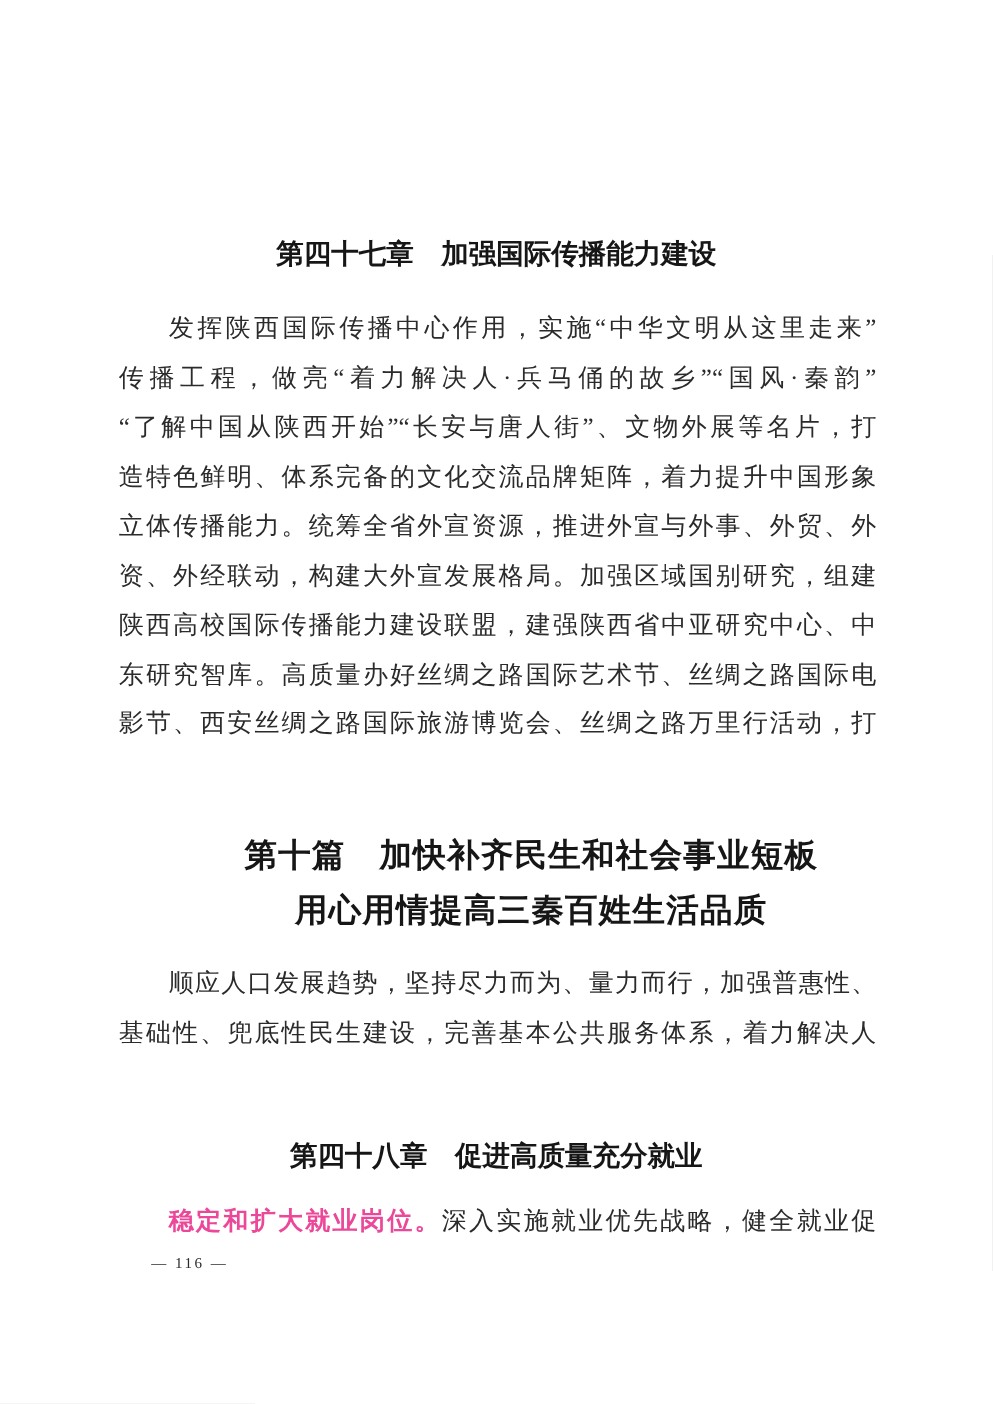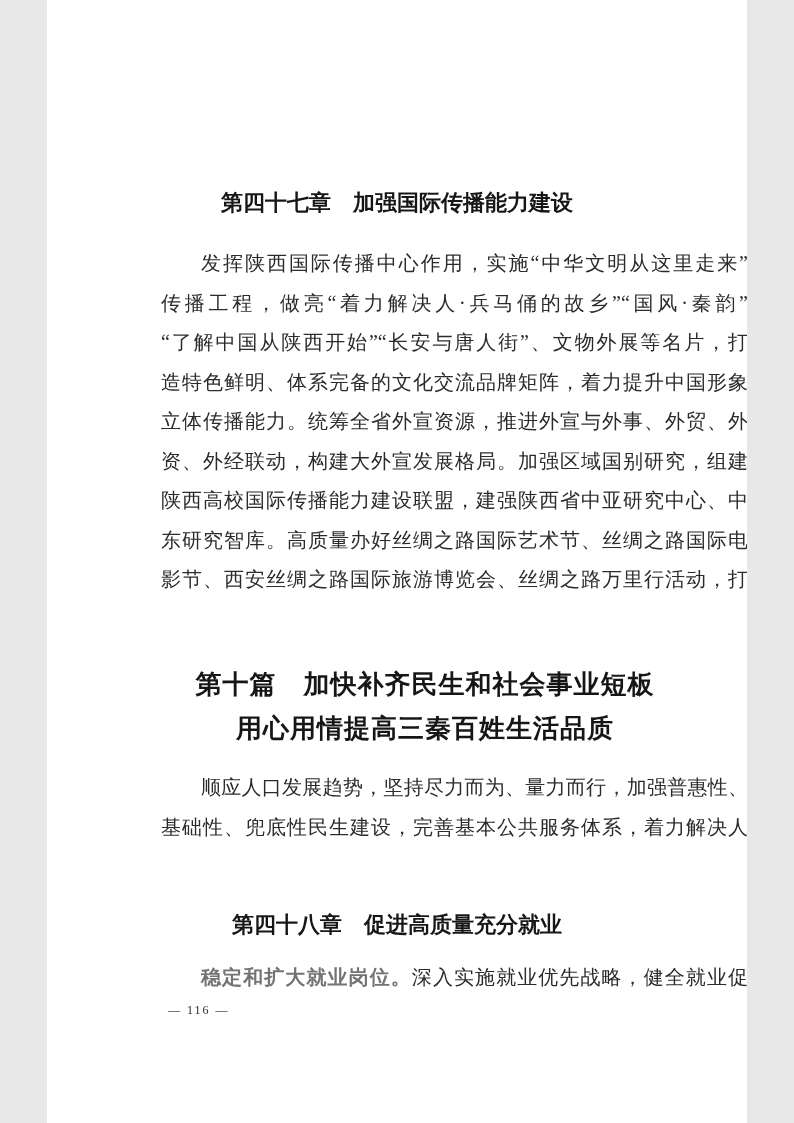--- a/index.html
+++ b/index.html
@@ -2,21 +2,21 @@
 <html><head>
 <meta charset="utf-8">
 <style>
   html, body {
     margin: 0;
     padding: 0;
     background: #e8e8e8;
   }
   .page {
     position: relative;
-    width: 700px;
+    width: 794px;
     height: 1123px;
     margin: 0 auto;
     background: #ffffff;
     color: #2b2b2b;
     font-family: "Liberation Serif", serif;
     overflow: hidden;
   }
   .heading {
     position: absolute;
     left: 0;
@@ -49,31 +49,30 @@
   }
   #paragraph1 { top: 244px; }
   #paragraph2 { top: 768px; }
   #paragraph3 { top: 958px; }
   .line {
     height: 39.5px;
     overflow: hidden;
     text-align: justify;
     text-align-last: justify;
     text-justify: inter-character;
-    margin-left: 19px;
   }
   .line.last {
     text-align-last: left;
   }
   .line.indent {
     text-indent: 2em;
   }
   .lead-bold {
     font-weight: 700;
-    color: #737373;
+    color: #ec4899;
   }
   .footer {
     position: absolute;
     top: 1003px;
     left: 121px;
     font-size: 12px;
     letter-spacing: 2px;
     color: #2b2b2b;
     font-family: "Liberation Serif", serif;
   }

